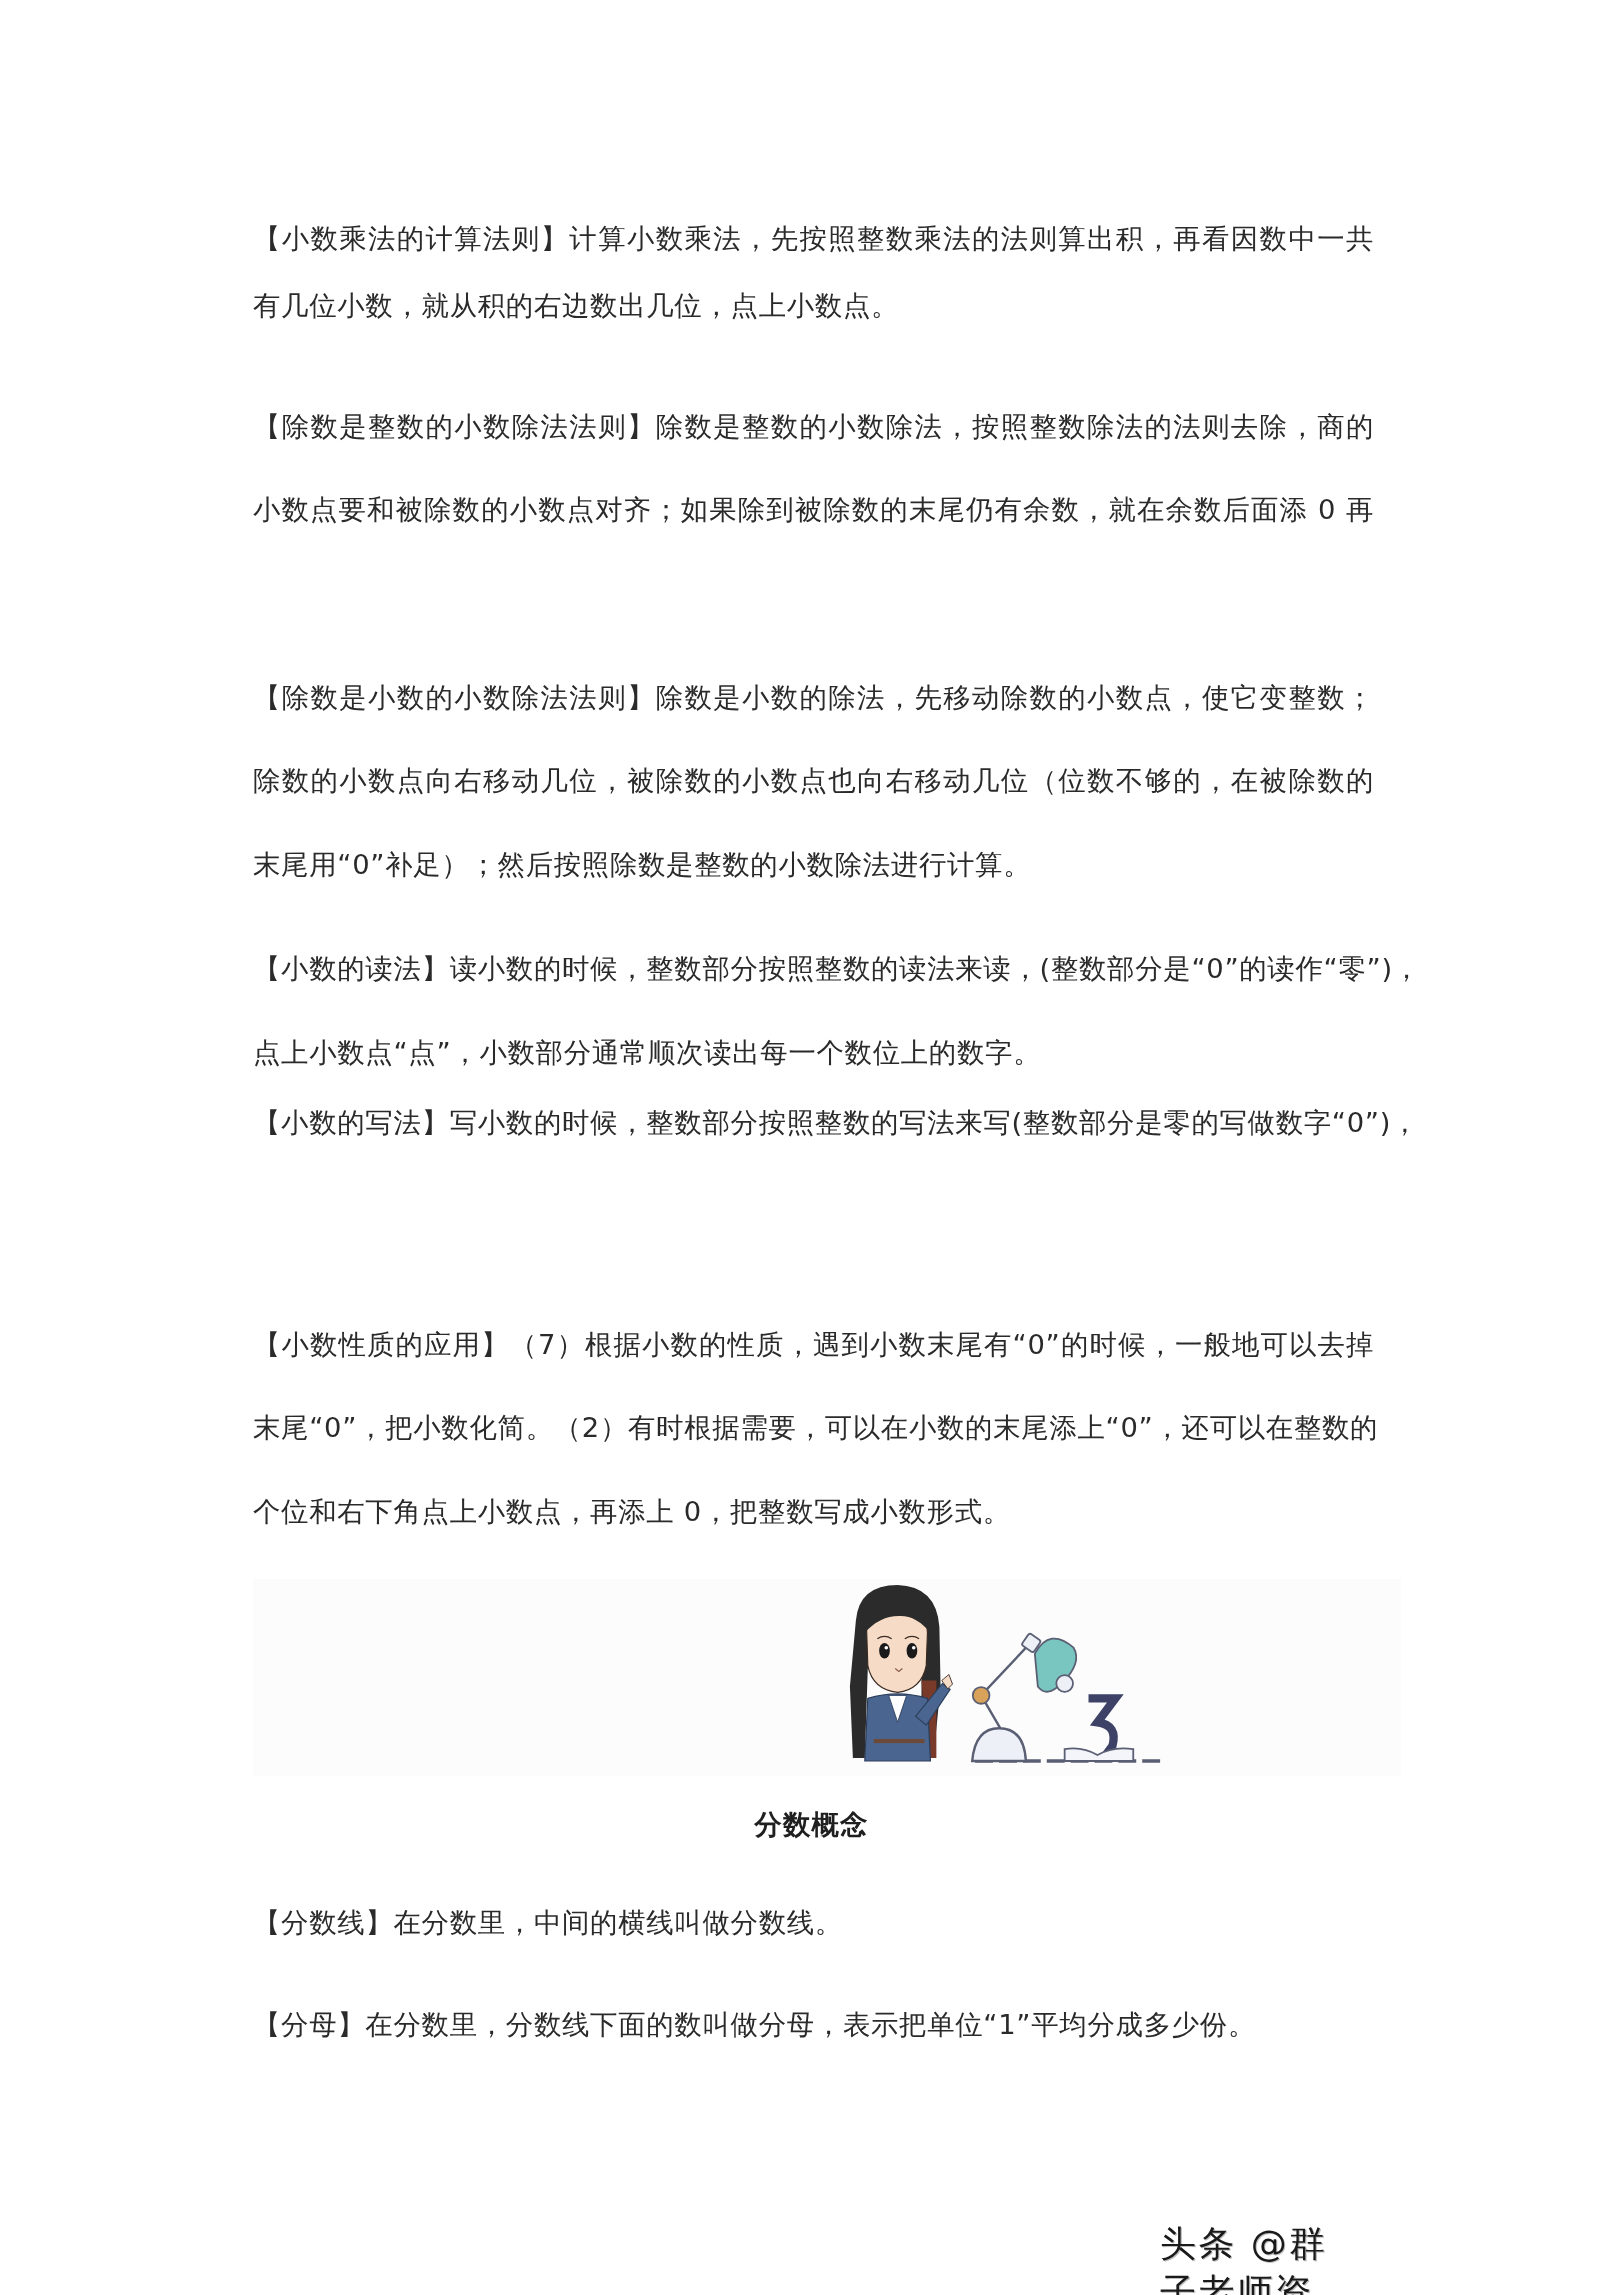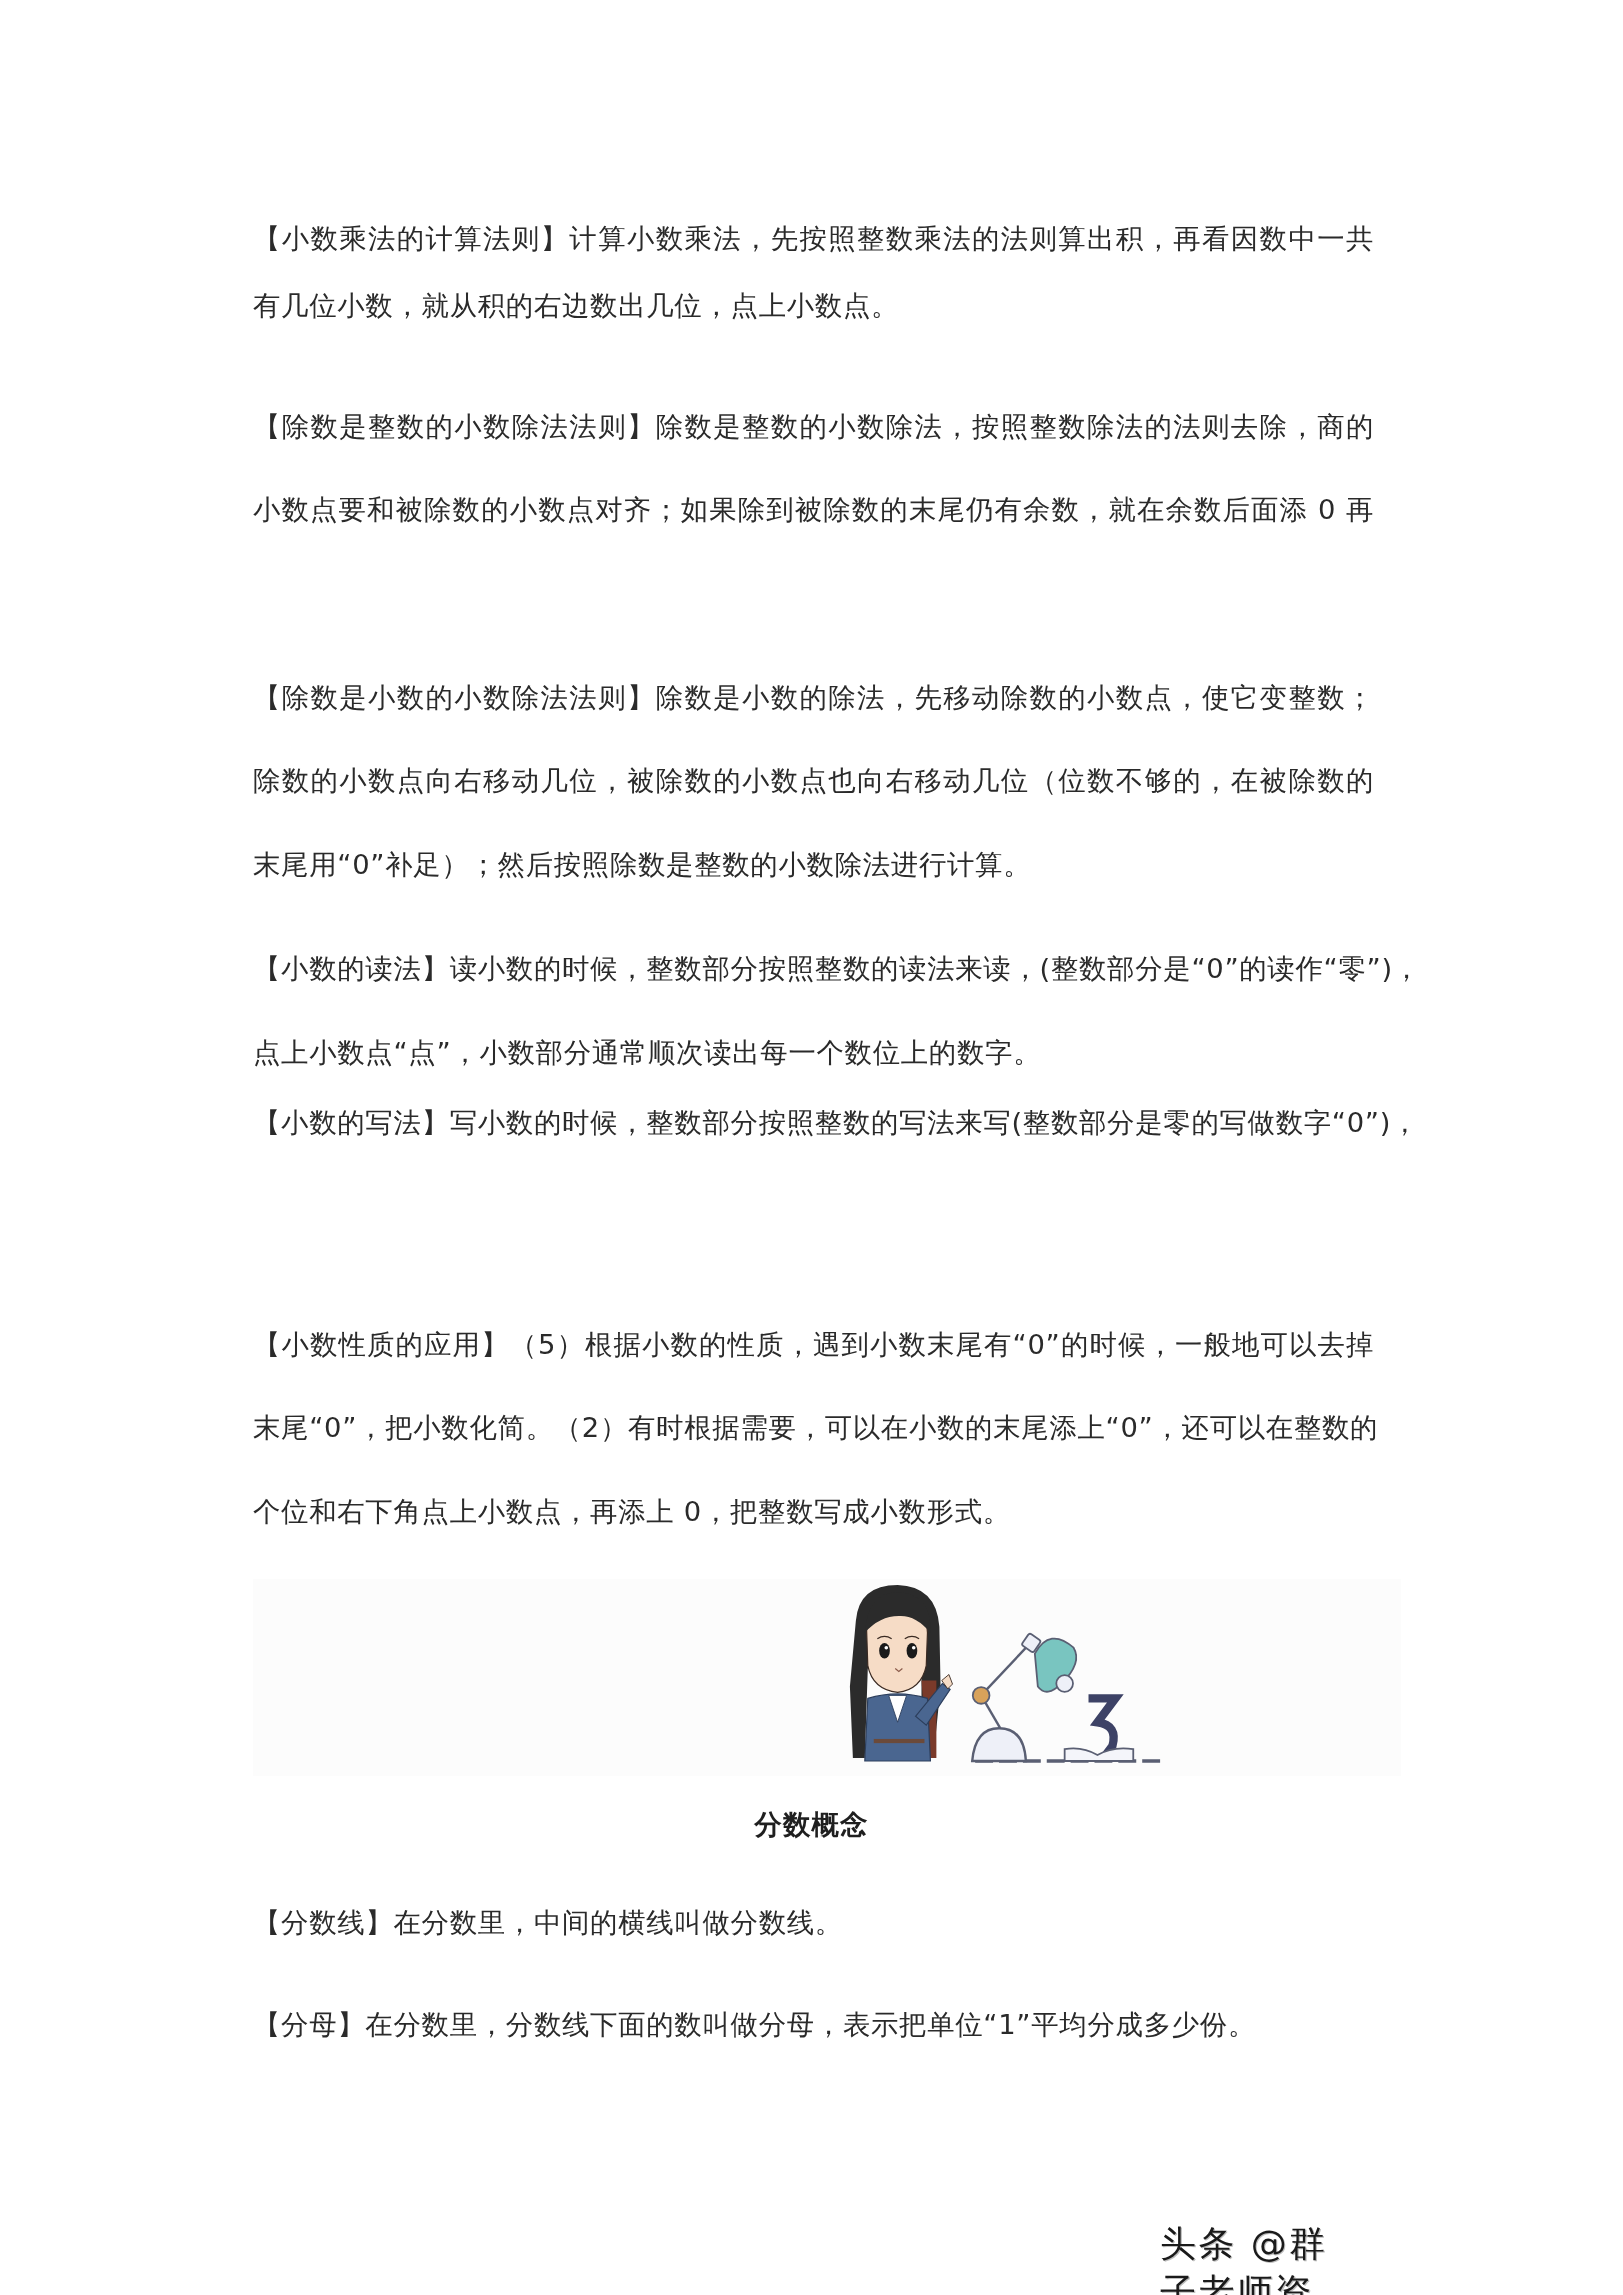--- a/index.html
+++ b/index.html
@@ -29,21 +29,21 @@
 
   <div class="line justify" style="top:763px">除数的小数点向右移动几位，被除数的小数点也向右移动几位（位数不够的，在被除数的</div>
   <div class="line justify" style="top:680px">【除数是小数的小数除法法则】除数是小数的除法，先移动除数的小数点，使它变整数；</div>
   <div class="line" style="top:847px">末尾用“0”补足）；然后按照除数是整数的小数除法进行计算。</div>
 
   <div class="line justify" style="top:951px">【小数的读法】读小数的时候，整数部分按照整数的读法来读，(整数部分是“0”的读作“零”)，</div>
   <div class="line" style="top:1035px">点上小数点“点”，小数部分通常顺次读出每一个数位上的数字。</div>
 
   <div class="line justify" style="top:1105px">【小数的写法】写小数的时候，整数部分按照整数的写法来写(整数部分是零的写做数字“0”)，</div>
 
-  <div class="line justify" style="top:1327px">【小数性质的应用】（5）根据小数的性质，遇到小数末尾有“0”的时候，一般地可以去掉</div>
+  <div class="line justify" style="top:1327px">【小数性质的应用】（7）根据小数的性质，遇到小数末尾有“0”的时候，一般地可以去掉</div>
   <div class="line justify" style="top:1410px">末尾“0”，把小数化简。（2）有时根据需要，可以在小数的末尾添上“0”，还可以在整数的</div>
   <div class="line" style="top:1494px">个位和右下角点上小数点，再添上 0，把整数写成小数形式。</div>
 
   <div class="illus-band"></div>
   <svg class="illus" viewBox="0 0 580 330">
 
     <path d="M40 70 Q45 10 110 10 Q175 12 180 80 L182 180 L170 300 L150 300 L150 150 L60 150 L55 300 L35 300 L30 180 Z" fill="#2b2b2b"></path>
     <path d="M150 170 L160 300 L175 300 L175 170 Z" fill="#7a3a2a"></path>
 
     <path d="M58 85 Q60 40 110 42 Q160 44 160 90 L158 145 Q150 185 110 190 Q68 185 60 145 Z" fill="#f6dcc6" stroke="#3a2a22" stroke-width="2"></path>

